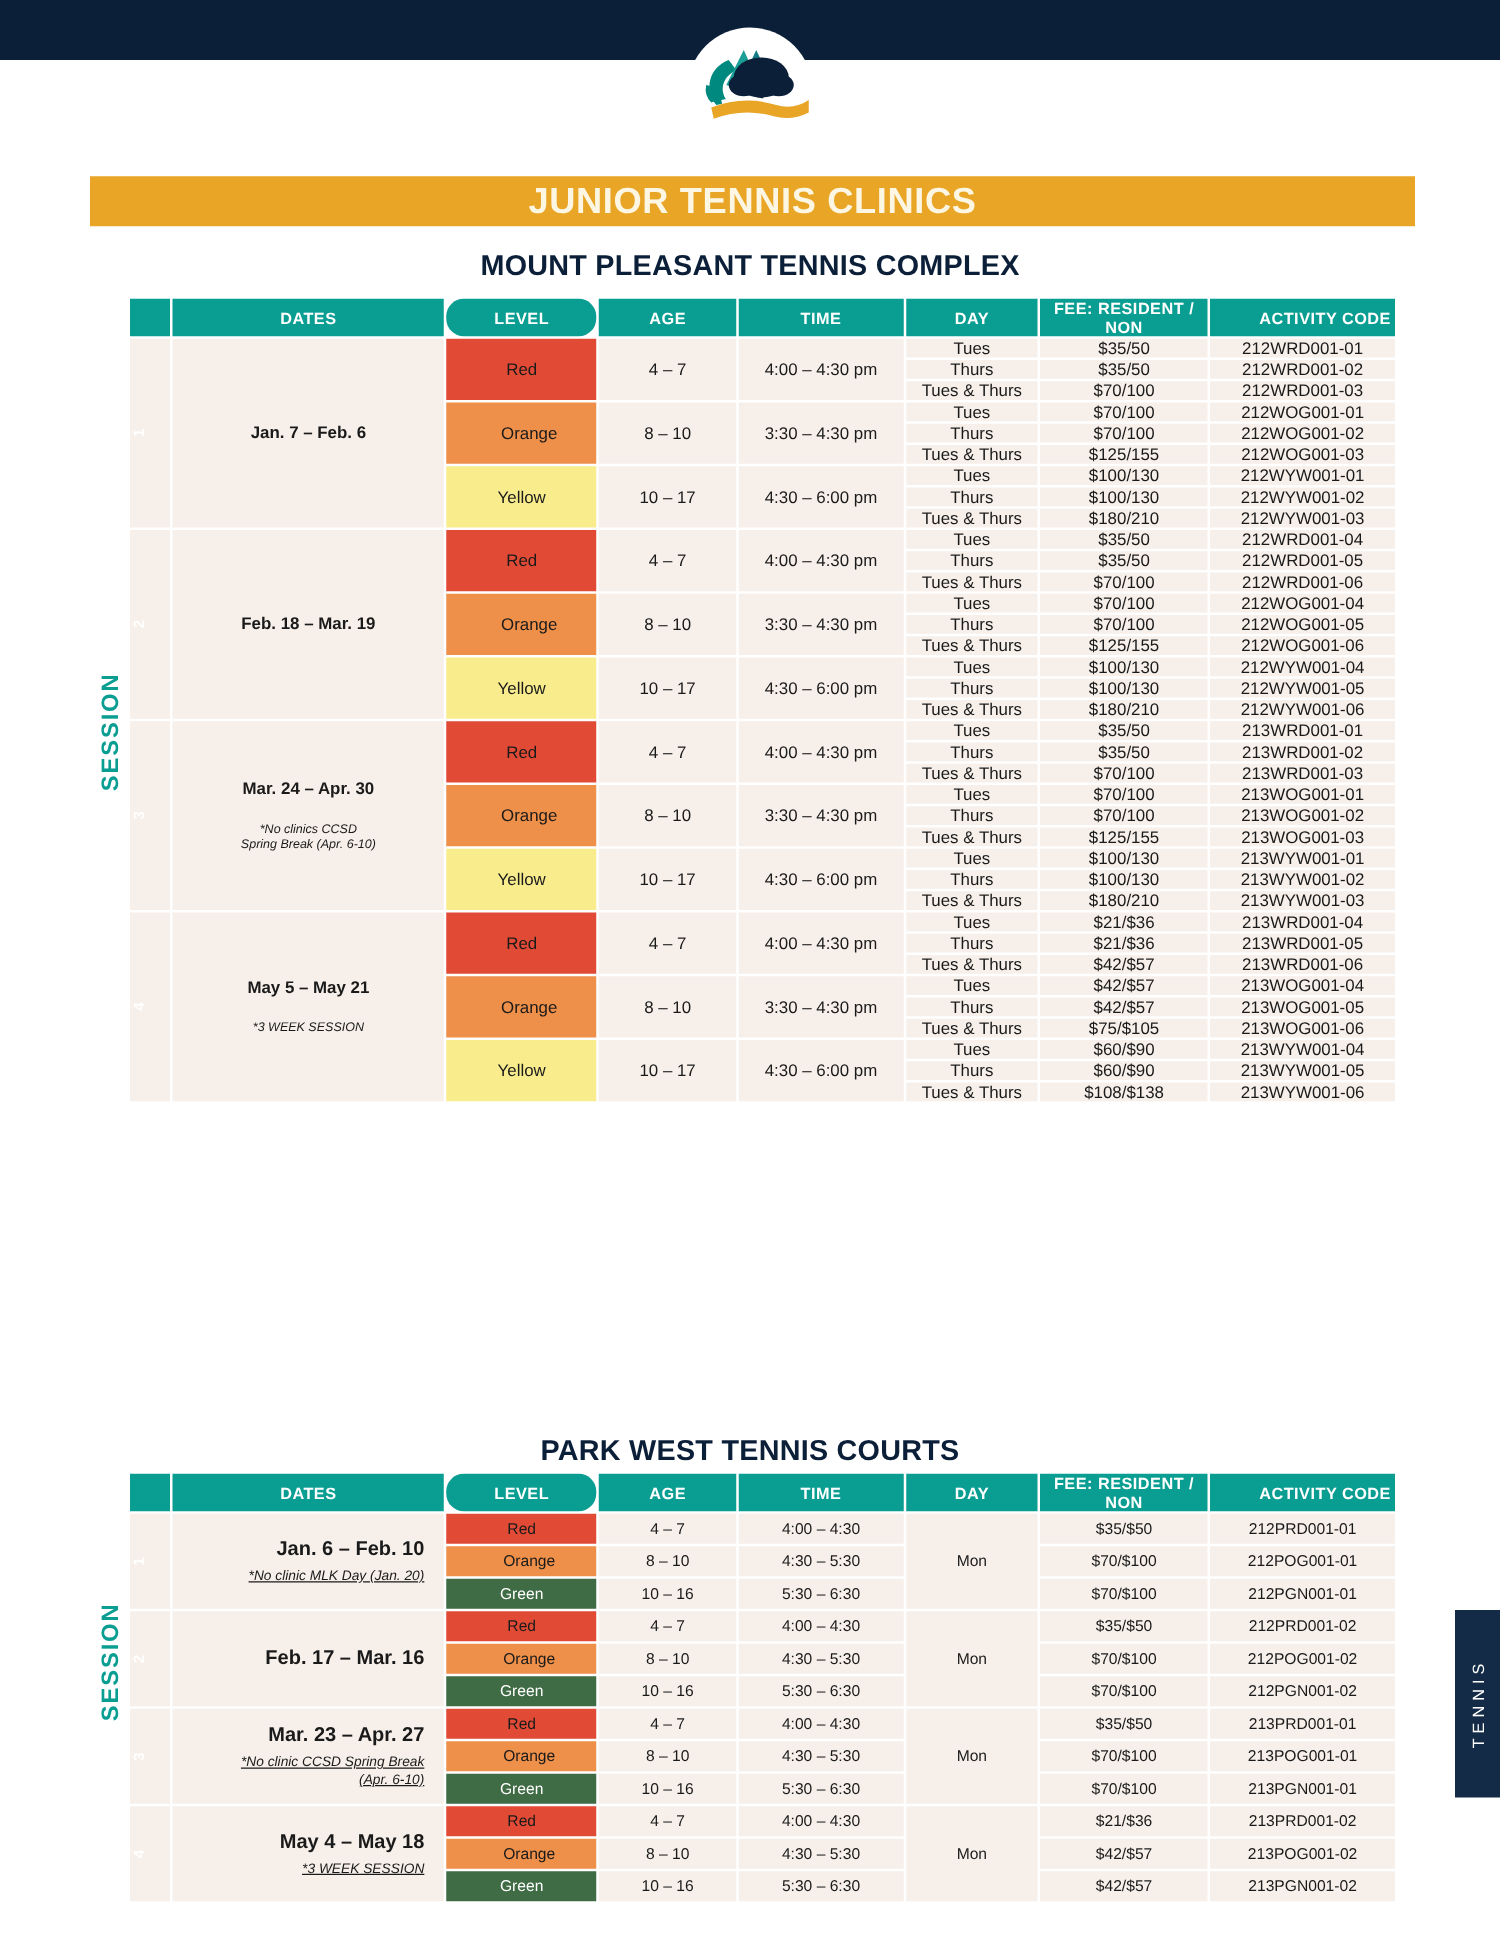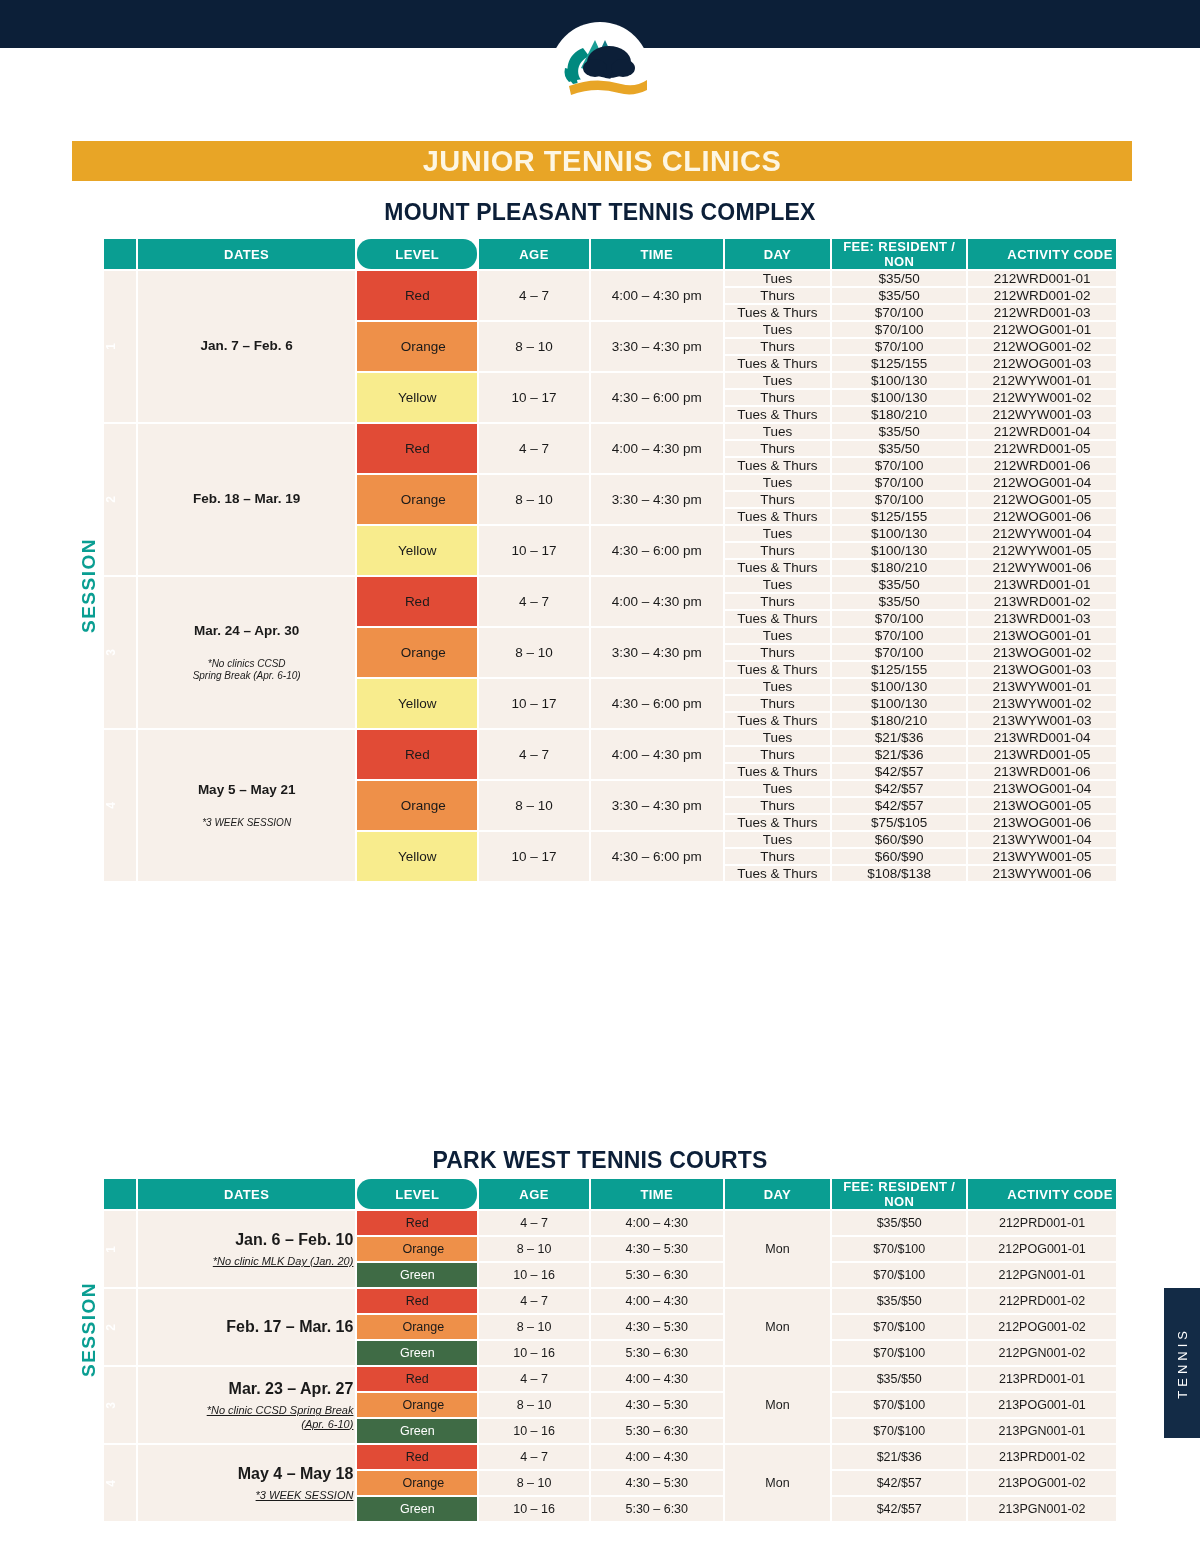--- a/index.html
+++ b/index.html
@@ -82,21 +82,21 @@
   td.sessbar {
     background: #0a9e92; padding: 0; width: 32px;
   }
   .sessnum {
     writing-mode: vertical-rl; transform: rotate(180deg);
     color:#ffffff; font-size: 12px; font-weight: bold; display:block;
     text-align:center;
   }
   td.dates {
     font-size: 17px; font-weight: bold; color: #0c1f38; line-height: 1.25;
-    padding: 4px 2px;
+    padding: 4px 16px;
   }
   td.dates .note {
     display:block; font-size: 10px; font-weight: normal; font-style: italic;
     color:#1a1a1a; margin-top: 18px; line-height: 1.2;
   }
   td.level { color: #2b2b2b; font-size: 13.5px; }
   td.level.red    { background: #e14b36; }
   td.level.orange { background: #ee9049; padding-left: 12px; }
   td.level.yellow { background: #f8ec8d; }
   td.level.green  { background: #3f6b45; color:#ffffff; }

